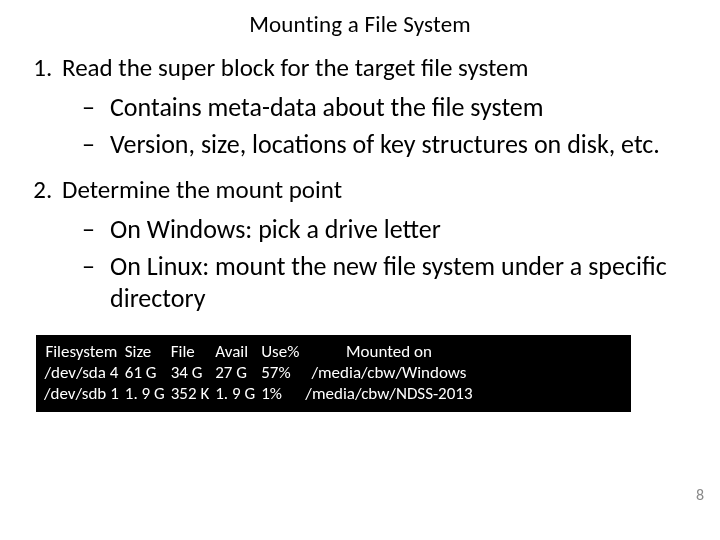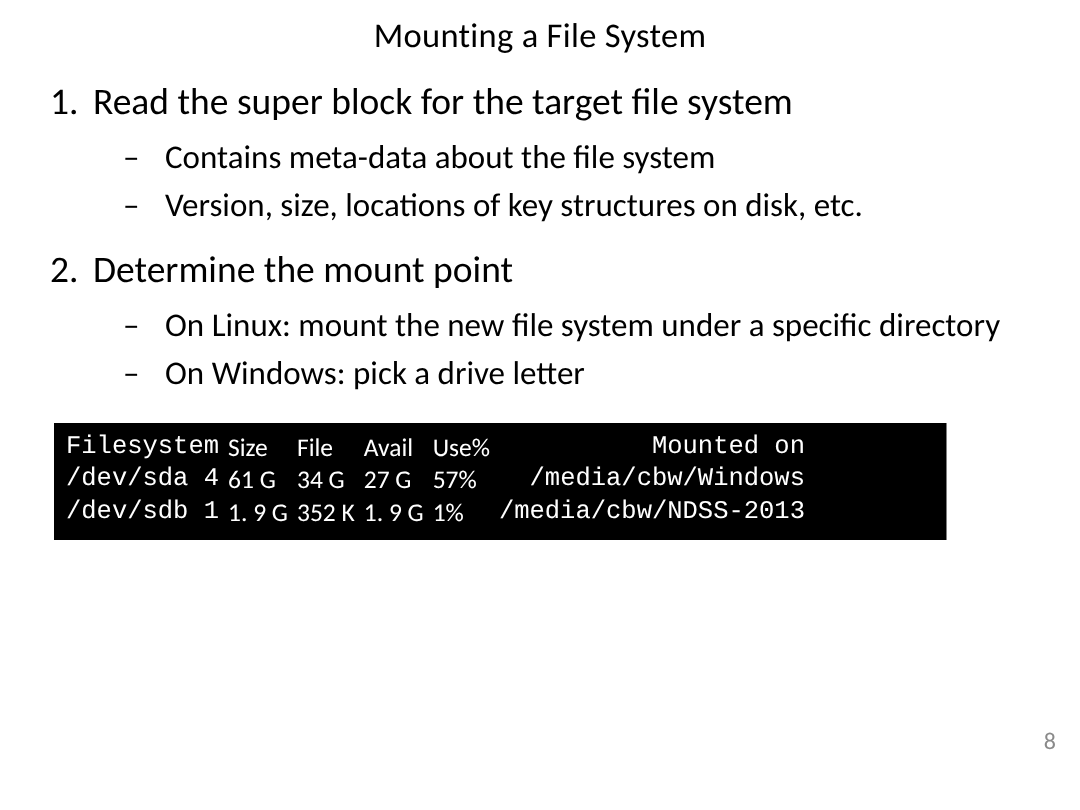--- a/index.html
+++ b/index.html
@@ -33,21 +33,21 @@
     padding-left: 4px;
   }
   .u {
     text-underline-offset: 3px;
   }
   ul.sub {
     list-style: none;
     padding-left: 20px;
     margin-top: 8px;
     margin-bottom: 14px;
-    font-size: 22px;
+    font-size: 26px;
   }
   ul.sub > li {
     position: relative;
     padding-left: 28px;
     margin-bottom: 4px;
     line-height: 1.25;
   }
   ul.sub > li::before {
     content: "–";
     position: absolute;
@@ -65,21 +65,21 @@
     line-height: 1.25;
   }
   .terminal table {
     border-collapse: collapse;
   }
   .terminal td {
     padding: 0 6px 0 0;
     white-space: nowrap;
   }
   .terminal td.r { }
-  .terminal td.l { text-align: right; font-family: Liberation Mono, monospace; }
+  .terminal td.l { text-align: center; }
   .pagenum {
     position: absolute;
     right: 16px;
     bottom: 36px;
     font-size: 16px;
     color: #8a8a8a;
   }
 </style>
 </head>
 <body>
@@ -91,22 +91,22 @@
     <li>
       <span>Read the </span><span class="u">super block</span><span> for the target file system</span>
       <ul class="sub">
         <li>Contains meta-data about the file system</li>
         <li>Version, size, locations of key structures on disk, etc.</li>
       </ul>
     </li>
     <li>
       <span>Determine the </span><span class="u">mount point</span><span></span>
       <ul class="sub">
+        <li>On Windows: pick a drive letter</li>
         <li>On Linux: mount the new file system under a specific directory</li>
-        <li>On Windows: pick a drive letter</li>
       </ul>
     </li>
   </ol>
 
   <div class="terminal">
     <table>
       <tbody>
           <tr>
         <td class="l">Filesystem</td>
         <td class="r">Size</td>

